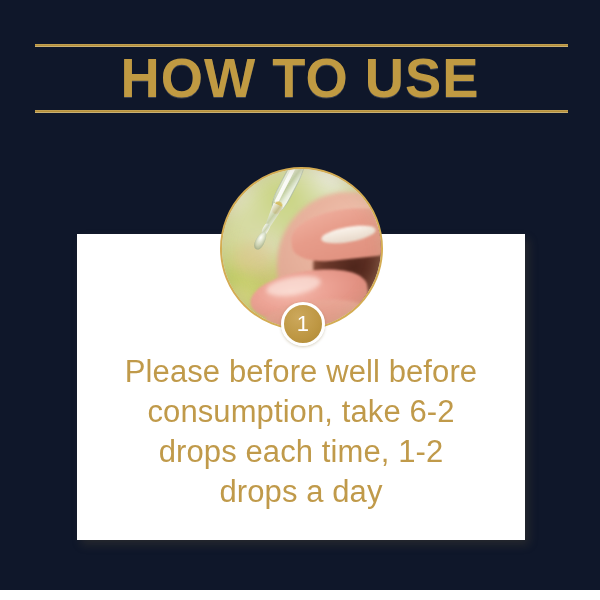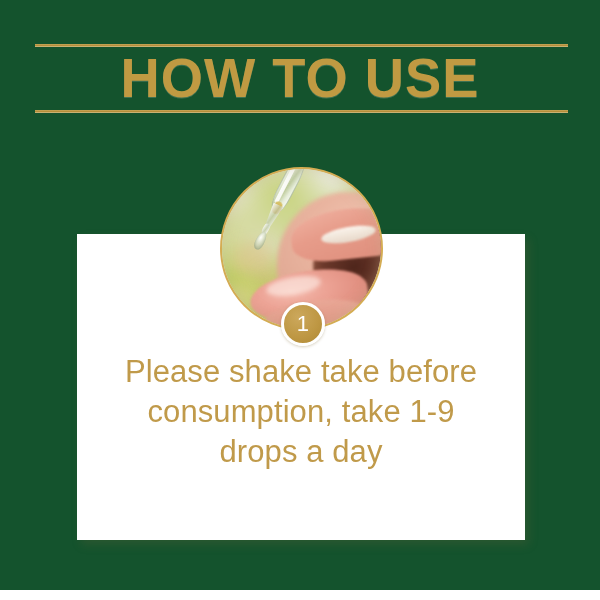--- a/index.html
+++ b/index.html
@@ -10,21 +10,21 @@
     width: 600px;
     height: 600px;
     overflow: hidden;
     font-family: "Liberation Sans", sans-serif;
   }
 
   #poster {
     position: relative;
     width: 600px;
     height: 590px;
-    background: #14532d;
+    background: #0f172a;
     overflow: hidden;
   }
 
   
   .header-block {
     position: absolute;
     left: 0;
     top: 0;
     width: 600px;
     height: 125px;
@@ -383,18 +383,19 @@
 
       <div class="photo-soft"></div>
     </div>
   </div>
 
   <div class="step-badge">
     <span class="step-badge-num">1</span>
   </div>
 
   <div class="card-text">
-    <span class="line">Please shake take before</span>
-    <span class="line">consumption, take 1-9</span>
+    <span class="line">Please before well before</span>
+    <span class="line">consumption, take 6-2</span>
+    <span class="line">drops each time, 1-2</span>
     <span class="line">drops a day</span>
   </div>
 
 </div>
 
 </body></html>

